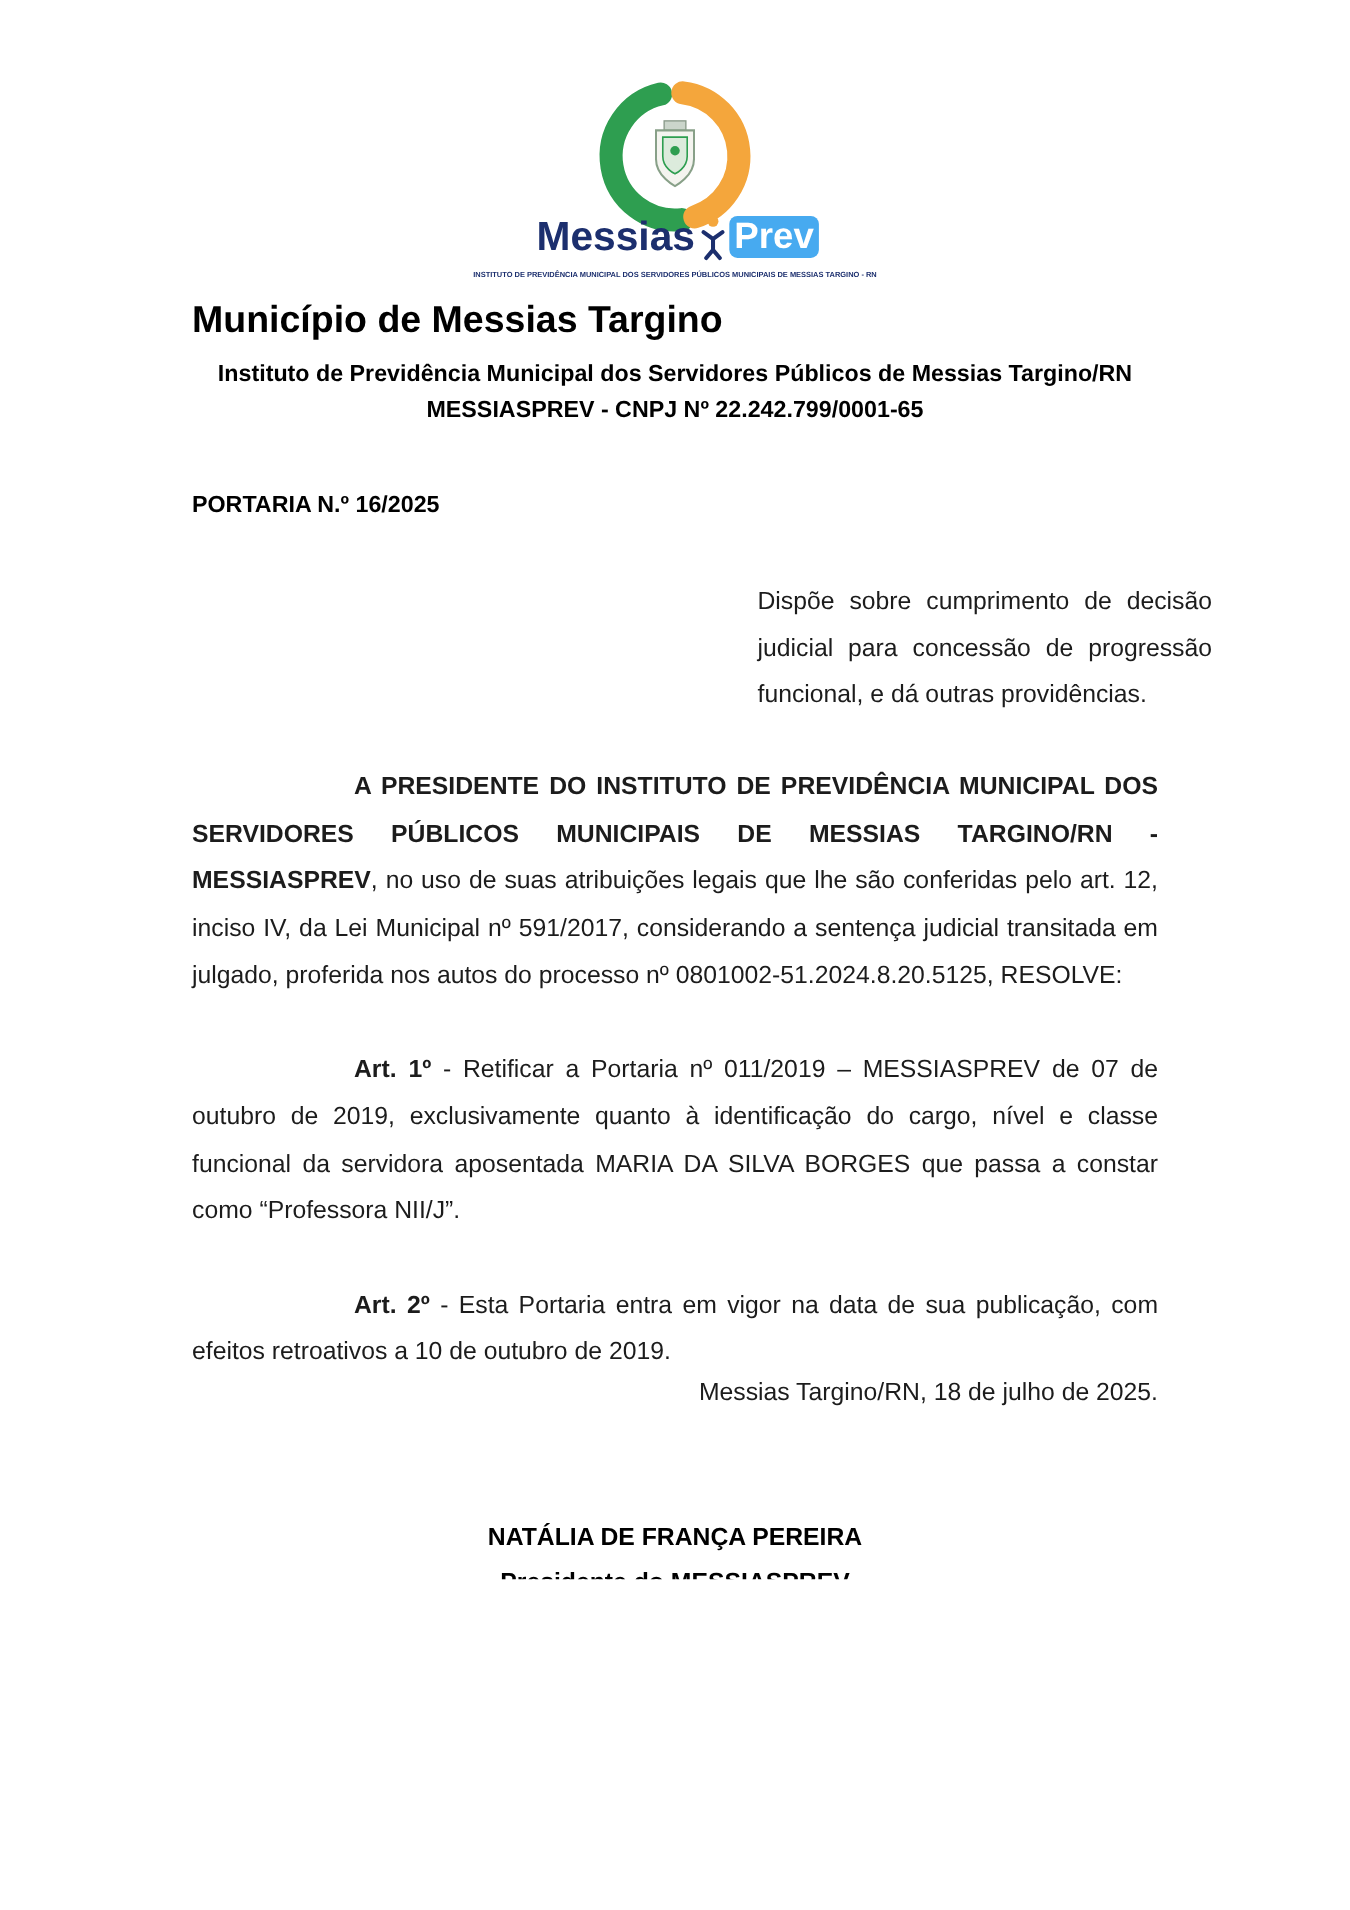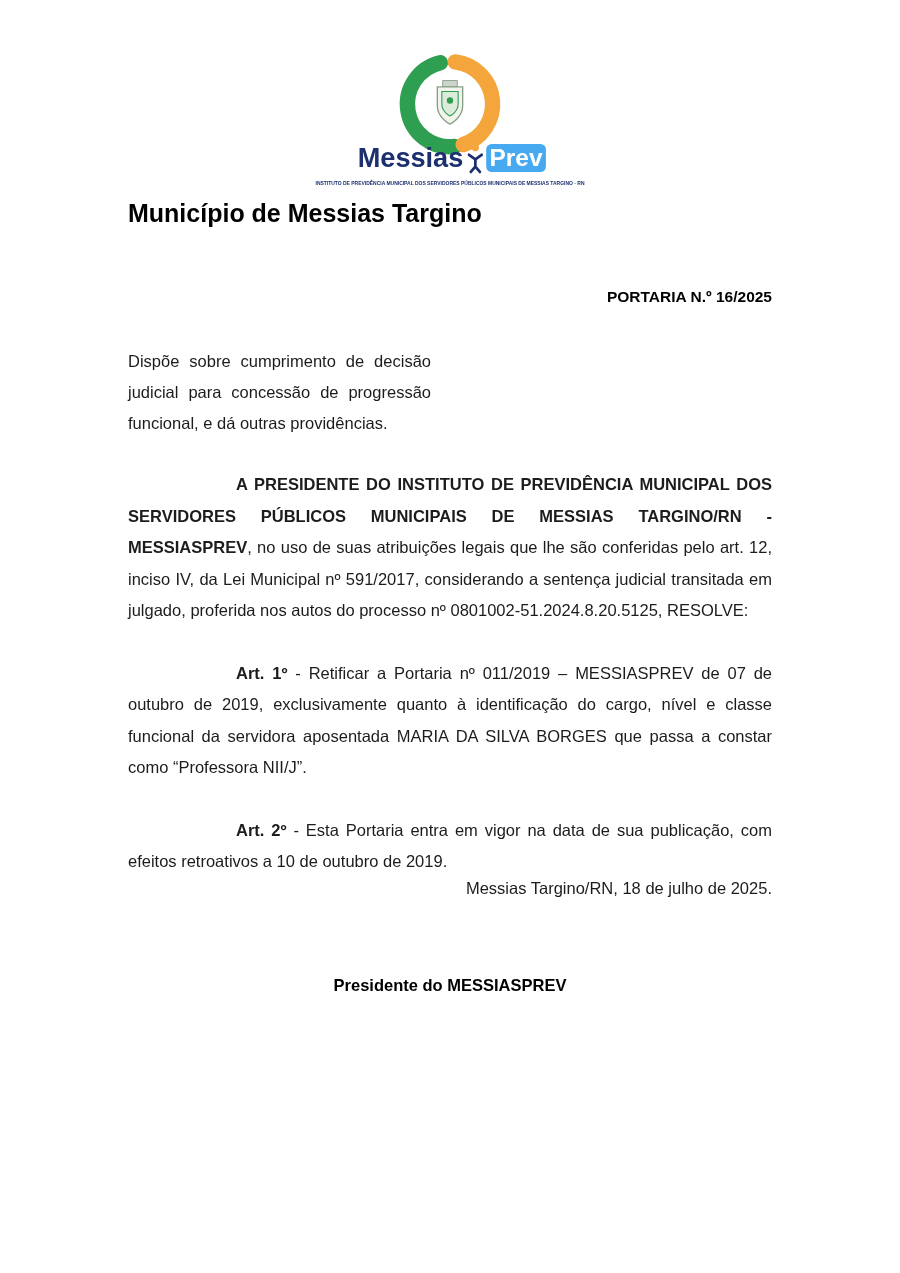--- a/index.html
+++ b/index.html
@@ -31,28 +31,29 @@
     line-height: 29px;
   }
   .doc-sub {
     text-align: center;
     font-size: 15.5px;
     font-weight: bold;
     color: #000000;
     line-height: 24px;
   }
   .portaria-heading {
-    text-align: right;
+    text-align: left;
     font-size: 15.5px;
     font-weight: bold;
     color: #000000;
-    margin-top: 60px;
+    margin-top: 42px;
   }
   .epigraph {
     margin-top: 40px;
+    margin-left: 377px;
     width: 303px;
     text-align: justify;
     font-size: 16.5px;
     line-height: 31px;
   }
   .para {
     margin: 30px 0 0 0;
     text-align: justify;
     font-size: 16.5px;
     line-height: 31.5px;
@@ -102,30 +103,33 @@
         <path d="M 181 118 L 188 123 L 195 118" fill="none" stroke="#1c2f6e" stroke-width="3" stroke-linecap="round"></path>
         <path d="M 188 123 V 131 M 183 137 L 188 131 L 193 137" fill="none" stroke="#1c2f6e" stroke-width="3" stroke-linecap="round"></path>
       </g>
       <rect x="200" y="106" width="66" height="31" rx="6" fill="#47aaf0"></rect>
       <text x="233" y="130" text-anchor="middle" font-family="Liberation Sans, sans-serif" font-weight="bold" font-size="27" fill="#ffffff">Prev</text>
       <text x="160" y="151" text-anchor="middle" font-family="Liberation Sans, sans-serif" font-weight="bold" font-size="5.5" fill="#1c2f6e">INSTITUTO DE PREVIDÊNCIA MUNICIPAL DOS SERVIDORES PÚBLICOS MUNICIPAIS DE MESSIAS TARGINO - RN</text>
     </svg>
   </div>
 
   <div class="doc-title">Município de Messias Targino</div>
+  <div class="doc-sub">Instituto de Previdência Municipal dos Servidores Públicos de Messias Targino/RN</div>
+  <div class="doc-sub">MESSIASPREV - CNPJ Nº 22.242.799/0001-65</div>
 
   <div class="portaria-heading">PORTARIA N.º 16/2025</div>
 
   <div class="epigraph">Dispõe sobre cumprimento de decisão judicial para concessão de progressão funcional, e dá outras providências.</div>
 
   <p class="para"><span class="b">A PRESIDENTE DO INSTITUTO DE PREVIDÊNCIA MUNICIPAL DOS SERVIDORES PÚBLICOS MUNICIPAIS DE MESSIAS TARGINO/RN - MESSIASPREV</span><span>, no uso de suas atribuições legais que lhe são conferidas pelo art. 12, inciso IV, da Lei Municipal nº 591/2017, considerando a sentença judicial transitada em julgado, proferida nos autos do processo nº 0801002-51.2024.8.20.5125, RESOLVE:</span></p>
 
   <p class="para article"><span class="b">Art. 1º</span><span> - Retificar a Portaria nº 011/2019 – MESSIASPREV de 07 de outubro de 2019, exclusivamente quanto à identificação do cargo, nível e classe funcional da servidora aposentada MARIA DA SILVA BORGES que passa a constar como “Professora NII/J”.</span></p>
 
   <p class="para article"><span class="b">Art. 2º</span><span> - Esta Portaria entra em vigor na data de sua publicação, com efeitos retroativos a 10 de outubro de 2019.</span></p>
 
   <div class="dateline">Messias Targino/RN, 18 de julho de 2025.</div>
 
   <div class="signature">
+    <div>NATÁLIA DE FRANÇA PEREIRA</div>
     <div>Presidente do MESSIASPREV</div>
   </div>
 
 </div>
 
 </body></html>

